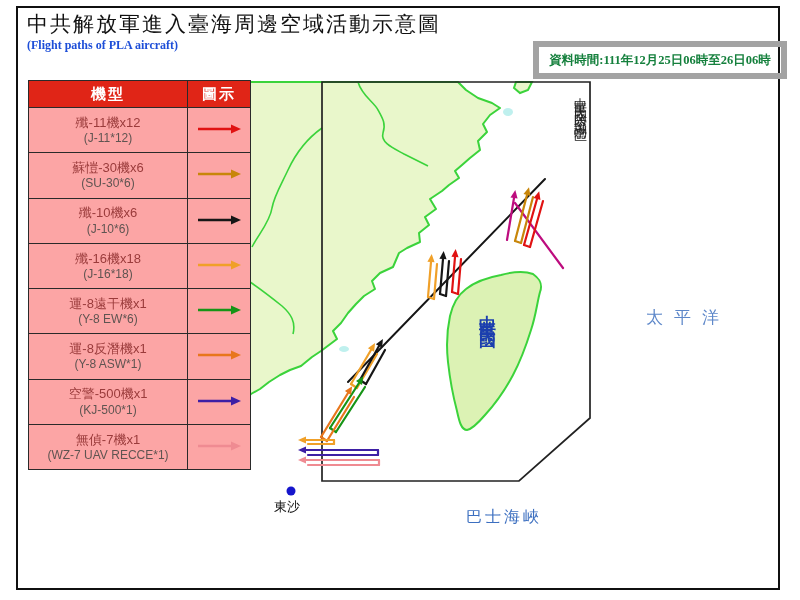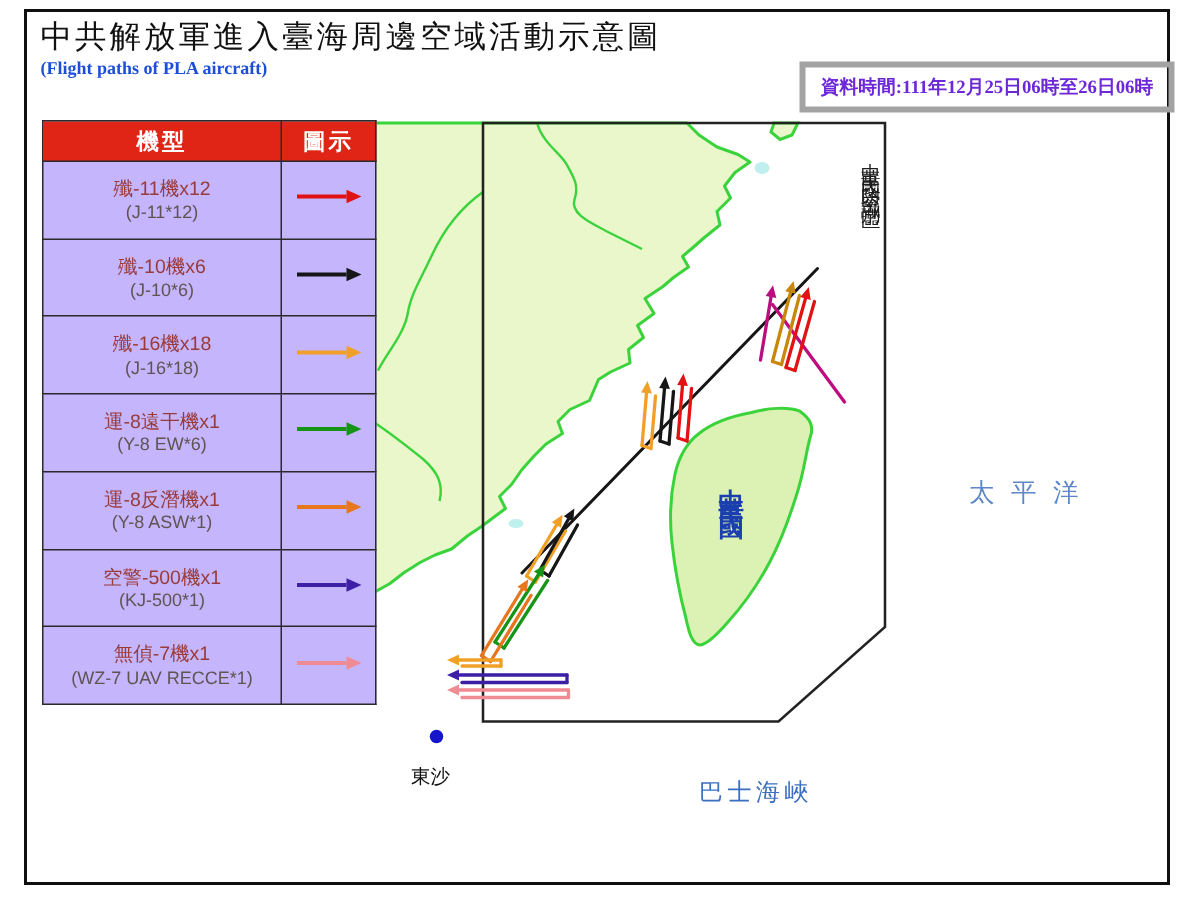--- a/index.html
+++ b/index.html
@@ -3,35 +3,35 @@
 <meta charset="utf-8">
 <style>
   html,body{margin:0;padding:0;background:#fff;}
   #stage{position:relative;width:800px;height:600px;background:#fff;overflow:hidden;
          font-family:"Liberation Sans",sans-serif;}
   #frame{position:absolute;left:16px;top:6px;width:760px;height:580px;border:2px solid #101010;}
   #title-zh{position:absolute;left:27px;top:10px;font-size:21px;font-weight:normal;color:#111;
             font-family:"Liberation Serif",serif;letter-spacing:2px;white-space:nowrap;}
   #title-en{position:absolute;left:27px;top:38px;font-size:12px;font-weight:bold;color:#1d4ed8;
             font-family:"Liberation Serif",serif;white-space:nowrap;}
-  #datebox{position:absolute;left:533px;top:41px;width:242px;height:26px;border:4px solid #a3a3a3;
+  #datebox{position:absolute;left:533px;top:41px;width:242px;height:26px;border:6px solid #a3a3a3;
            display:flex;align-items:center;justify-content:center;font-size:12.5px;font-weight:bold;
-           color:#6d28d9;font-family:"Liberation Serif",serif;white-space:nowrap;}
+           color:#15803d;font-family:"Liberation Serif",serif;white-space:nowrap;}
   
   #legend{position:absolute;left:28px;top:80px;width:220px;height:390px;border-collapse:collapse;
-          table-layout:fixed;background:#c4b5fd;}
+          table-layout:fixed;background:#fca5a5;}
   #legend th,#legend td{border:1.5px solid #2a2a2a;padding:0;text-align:center;vertical-align:middle;}
   #legend th{background:#e02517;color:#fff;font-size:15px;font-weight:bold;height:26px;letter-spacing:2px;}
   #legend td{height:38.8px;margin-left:48px;}
   .cell-zh{font-size:13px;color:#9a3b3b;line-height:1.25;white-space:nowrap;}
   .cell-en{font-size:12px;color:#5f5451;line-height:1.2;white-space:nowrap;}
   .col-type{width:158px;}
   .col-sym{width:62px;}
   
-  .maplabel{position:absolute;white-space:nowrap;margin-top:11px;}
+  .maplabel{position:absolute;white-space:nowrap;}
   #adiz-label{left:571px;top:87px;writing-mode:vertical-rl;font-size:13px;color:#1c1c1c;
               letter-spacing:4px;font-family:"Liberation Serif",serif;}
   #taiwan-label{left:476px;top:301px;writing-mode:vertical-rl;font-size:17px;font-weight:bold;
                 color:#1b3fae;letter-spacing:6px;font-family:"Liberation Serif",serif;}
   #pacific-label{left:646px;top:306px;font-size:17px;color:#5d87c9;letter-spacing:11px;
                  font-family:"Liberation Serif",serif;}
   #bashi-label{left:466px;top:507px;font-size:16px;color:#3c6fc0;letter-spacing:3px;
                font-family:Liberation Sans, sans-serif;}
   #dongsha-label{left:274px;top:498px;font-size:13px;color:#101010;
                  font-family:"Liberation Serif",serif;}
@@ -144,20 +144,32 @@
         <div class="cell-en">(J-11*12)</div>
       </td>
       <td>
         <span class="arrow-slot"><svg width="48" height="12">
                 <line x1="3" y1="6" x2="36" y2="6" stroke="#e01212" stroke-width="2.6"></line>
                 <polygon points="36,1.5 46,6 36,10.5" fill="#e01212"></polygon>
               </svg></span>
       </td>
     </tr>
 
+    <tr>
+      <td>
+        <div class="cell-zh">蘇愷-30機x6</div>
+        <div class="cell-en">(SU-30*6)</div>
+      </td>
+      <td>
+        <span class="arrow-slot"><svg width="48" height="12">
+                <line x1="3" y1="6" x2="36" y2="6" stroke="#c8860a" stroke-width="2.6"></line>
+                <polygon points="36,1.5 46,6 36,10.5" fill="#c8860a"></polygon>
+              </svg></span>
+      </td>
+    </tr>
 
 
     <tr>
       <td>
         <div class="cell-zh">殲-10機x6</div>
         <div class="cell-en">(J-10*6)</div>
       </td>
       <td>
         <span class="arrow-slot"><svg width="48" height="12">
                 <line x1="3" y1="6" x2="36" y2="6" stroke="#161616" stroke-width="2.6"></line>

